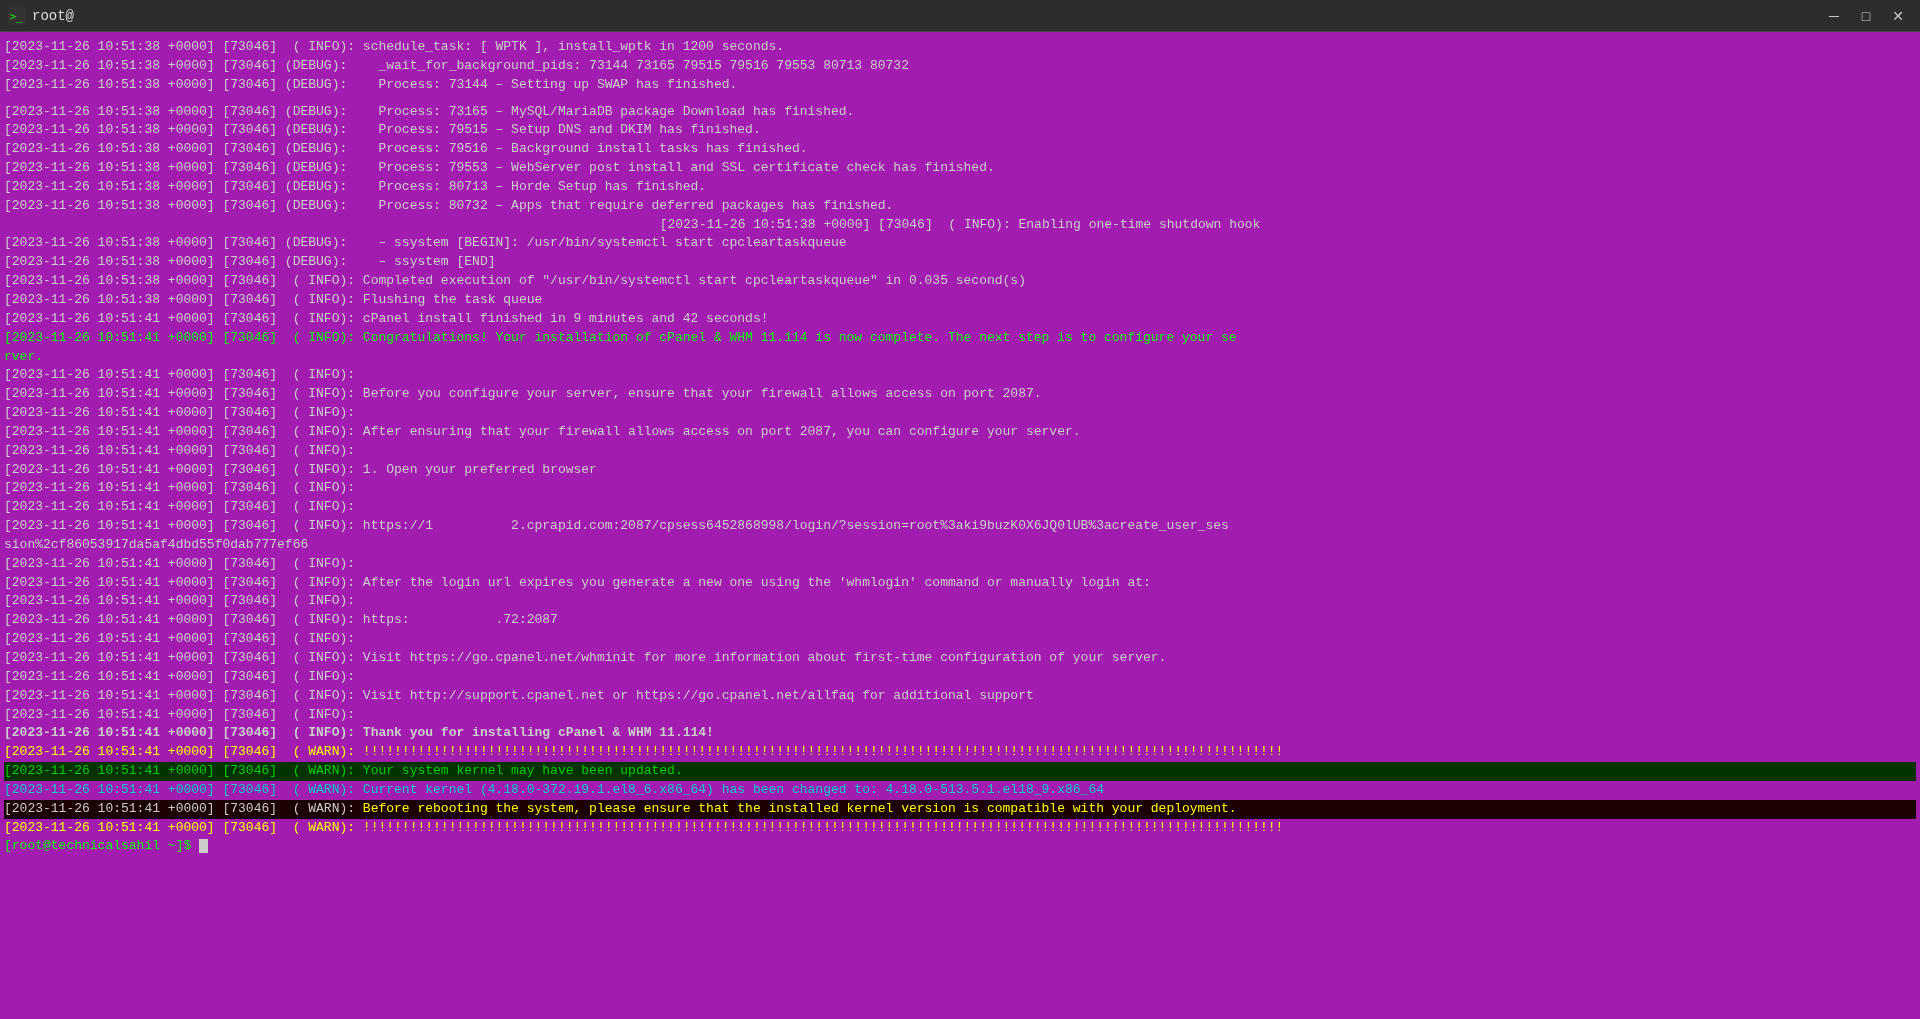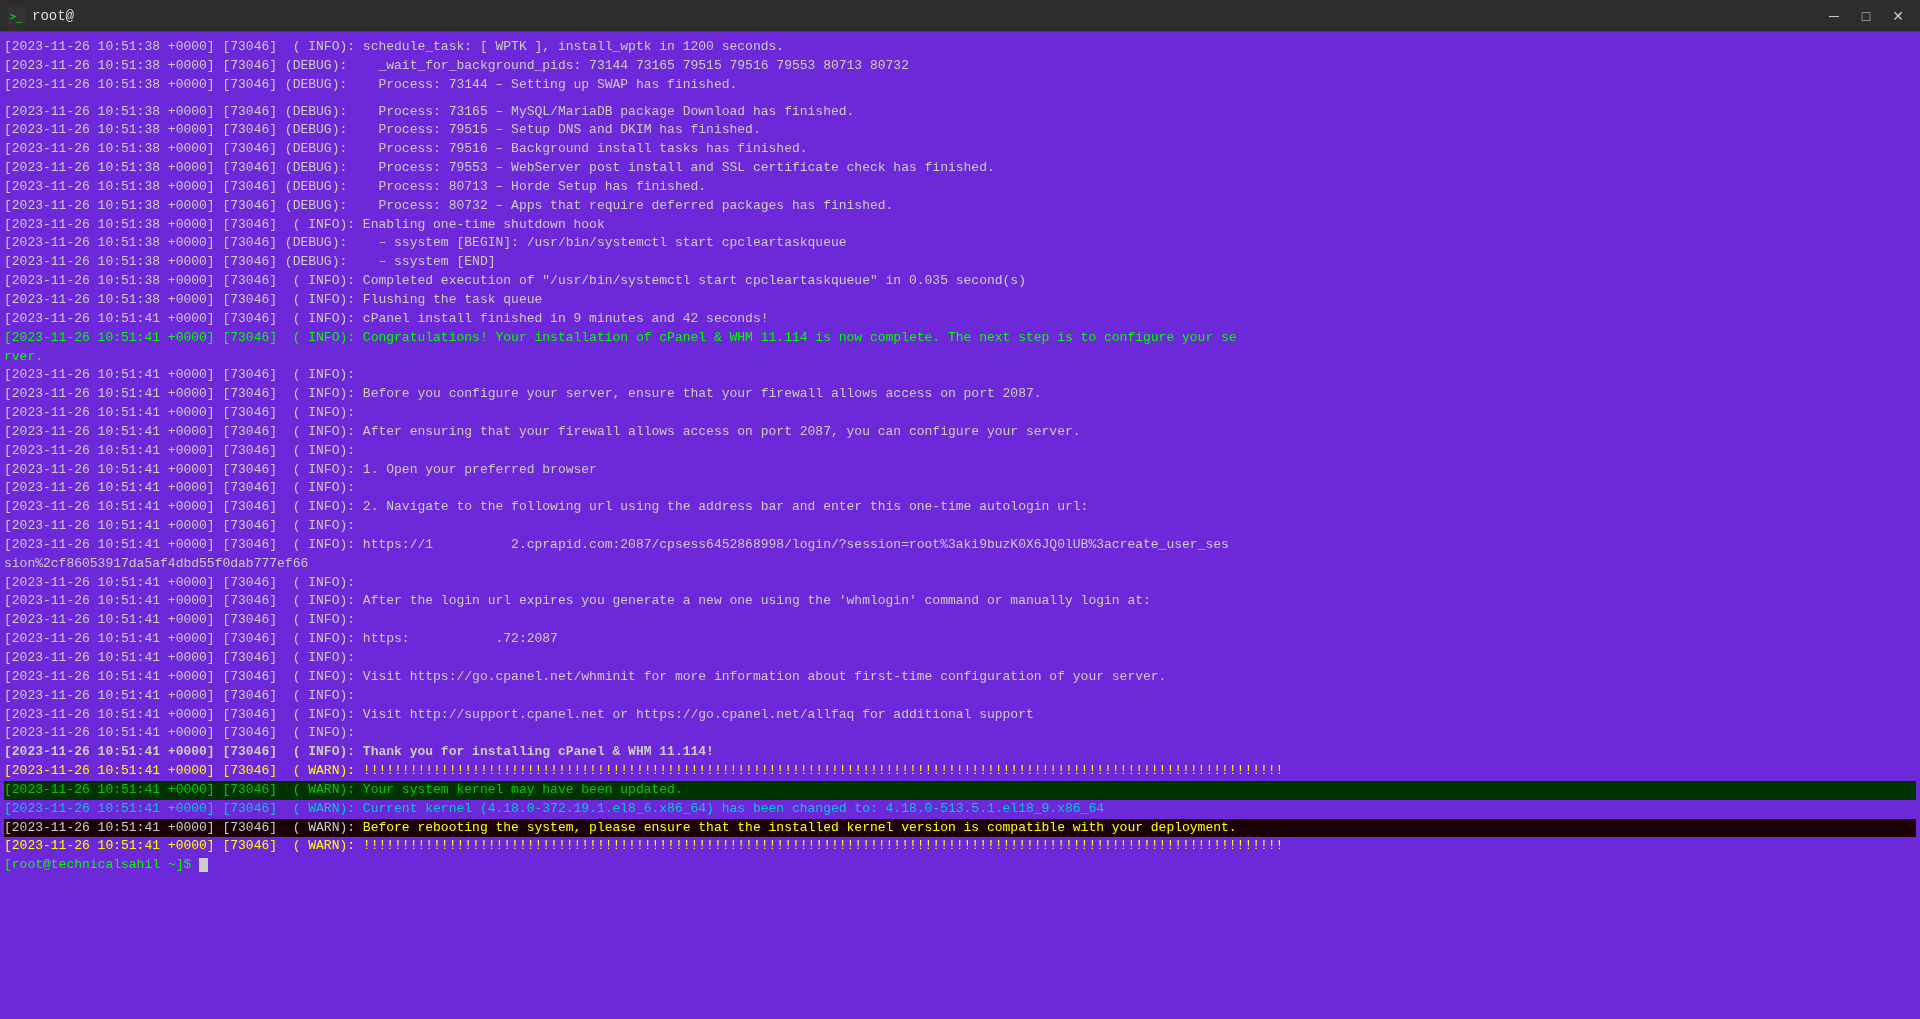--- a/index.html
+++ b/index.html
@@ -55,21 +55,21 @@
       border: none;
       color: #ccc;
       font-size: 14px;
       cursor: pointer;
       display: flex;
       align-items: center;
       justify-content: center;
     }
     .terminal {
       flex: 1;
-      background: #6d28d9;
+      background: #a21caf;
       padding: 6px 4px;
       overflow: hidden;
       font-family: 'Courier New', Courier, monospace;
       font-size: 13px;
       line-height: 1.45;
     }
     .line {
       white-space: pre;
       display: block;
     }
@@ -99,36 +99,35 @@
   <div class="terminal" id="terminal-body">
   <span class="line" style="color: rgb(204, 204, 204);">[2023-11-26 10:51:38 +0000] [73046]  ( INFO): schedule_task: [ WPTK ], install_wptk in 1200 seconds.</span>
       <span class="line" style="color: rgb(204, 204, 204);">[2023-11-26 10:51:38 +0000] [73046] (DEBUG):    _wait_for_background_pids: 73144 73165 79515 79516 79553 80713 80732</span>
       <span class="line" style="color: rgb(204, 204, 204);">[2023-11-26 10:51:38 +0000] [73046] (DEBUG):    Process: 73144 – Setting up SWAP has finished.</span>
       <span class="line" style="color: rgb(204, 204, 204); margin-top: 8px;">[2023-11-26 10:51:38 +0000] [73046] (DEBUG):    Process: 73165 – MySQL/MariaDB package Download has finished.</span>
       <span class="line" style="color: rgb(204, 204, 204);">[2023-11-26 10:51:38 +0000] [73046] (DEBUG):    Process: 79515 – Setup DNS and DKIM has finished.</span>
       <span class="line" style="color: rgb(204, 204, 204);">[2023-11-26 10:51:38 +0000] [73046] (DEBUG):    Process: 79516 – Background install tasks has finished.</span>
       <span class="line" style="color: rgb(204, 204, 204);">[2023-11-26 10:51:38 +0000] [73046] (DEBUG):    Process: 79553 – WebServer post install and SSL certificate check has finished.</span>
       <span class="line" style="color: rgb(204, 204, 204);">[2023-11-26 10:51:38 +0000] [73046] (DEBUG):    Process: 80713 – Horde Setup has finished.</span>
       <span class="line" style="color: rgb(204, 204, 204);">[2023-11-26 10:51:38 +0000] [73046] (DEBUG):    Process: 80732 – Apps that require deferred packages has finished.</span>
-      <span class="line" style="color: rgb(204, 204, 204);">[2023-11-26 10:51:38 +0000] [73046]  ( INFO): Enabling one-time shutdown hook</span>
+      <span class="line" style="color: rgb(204, 204, 204); text-align: center;">[2023-11-26 10:51:38 +0000] [73046]  ( INFO): Enabling one-time shutdown hook</span>
       <span class="line" style="color: rgb(204, 204, 204);">[2023-11-26 10:51:38 +0000] [73046] (DEBUG):    – ssystem [BEGIN]: /usr/bin/systemctl start cpcleartaskqueue</span>
       <span class="line" style="color: rgb(204, 204, 204);">[2023-11-26 10:51:38 +0000] [73046] (DEBUG):    – ssystem [END]</span>
       <span class="line" style="color: rgb(204, 204, 204);">[2023-11-26 10:51:38 +0000] [73046]  ( INFO): Completed execution of "/usr/bin/systemctl start cpcleartaskqueue" in 0.035 second(s)</span>
       <span class="line" style="color: rgb(204, 204, 204);">[2023-11-26 10:51:38 +0000] [73046]  ( INFO): Flushing the task queue</span>
       <span class="line" style="color: rgb(204, 204, 204);">[2023-11-26 10:51:41 +0000] [73046]  ( INFO): cPanel install finished in 9 minutes and 42 seconds!</span>
       <span class="line" style="color: rgb(0, 255, 0);">[2023-11-26 10:51:41 +0000] [73046]  ( INFO): Congratulations! Your installation of cPanel &amp; WHM 11.114 is now complete. The next step is to configure your se</span>
       <span class="line" style="color: rgb(0, 255, 0);">rver.</span>
       <span class="line" style="color: rgb(204, 204, 204);">[2023-11-26 10:51:41 +0000] [73046]  ( INFO):</span>
       <span class="line" style="color: rgb(204, 204, 204);">[2023-11-26 10:51:41 +0000] [73046]  ( INFO): Before you configure your server, ensure that your firewall allows access on port 2087.</span>
       <span class="line" style="color: rgb(204, 204, 204);">[2023-11-26 10:51:41 +0000] [73046]  ( INFO):</span>
       <span class="line" style="color: rgb(204, 204, 204);">[2023-11-26 10:51:41 +0000] [73046]  ( INFO): After ensuring that your firewall allows access on port 2087, you can configure your server.</span>
       <span class="line" style="color: rgb(204, 204, 204);">[2023-11-26 10:51:41 +0000] [73046]  ( INFO):</span>
       <span class="line" style="color: rgb(204, 204, 204);">[2023-11-26 10:51:41 +0000] [73046]  ( INFO): 1. Open your preferred browser</span>
       <span class="line" style="color: rgb(204, 204, 204);">[2023-11-26 10:51:41 +0000] [73046]  ( INFO):</span>
-      <span class="line" style="color: rgb(204, 204, 204);">[2023-11-26 10:51:41 +0000] [73046]  ( INFO): 2. Navigate to the following url using the address bar and enter this one-time autologin url:</span>
       <span class="line" style="color: rgb(204, 204, 204);">[2023-11-26 10:51:41 +0000] [73046]  ( INFO):</span>
       <span class="line" style="color: rgb(204, 204, 204);">[2023-11-26 10:51:41 +0000] [73046]  ( INFO): https://1          2.cprapid.com:2087/cpsess6452868998/login/?session=root%3aki9buzK0X6JQ0lUB%3acreate_user_ses</span>
       <span class="line" style="color: rgb(204, 204, 204);">sion%2cf86053917da5af4dbd55f0dab777ef66</span>
       <span class="line" style="color: rgb(204, 204, 204);">[2023-11-26 10:51:41 +0000] [73046]  ( INFO):</span>
       <span class="line" style="color: rgb(204, 204, 204);">[2023-11-26 10:51:41 +0000] [73046]  ( INFO): After the login url expires you generate a new one using the 'whmlogin' command or manually login at:</span>
       <span class="line" style="color: rgb(204, 204, 204);">[2023-11-26 10:51:41 +0000] [73046]  ( INFO):</span>
       <span class="line" style="color: rgb(204, 204, 204);">[2023-11-26 10:51:41 +0000] [73046]  ( INFO): https:           .72:2087</span>
       <span class="line" style="color: rgb(204, 204, 204);">[2023-11-26 10:51:41 +0000] [73046]  ( INFO):</span>
       <span class="line" style="color: rgb(204, 204, 204);">[2023-11-26 10:51:41 +0000] [73046]  ( INFO): Visit https://go.cpanel.net/whminit for more information about first-time configuration of your server.</span>
       <span class="line" style="color: rgb(204, 204, 204);">[2023-11-26 10:51:41 +0000] [73046]  ( INFO):</span>

